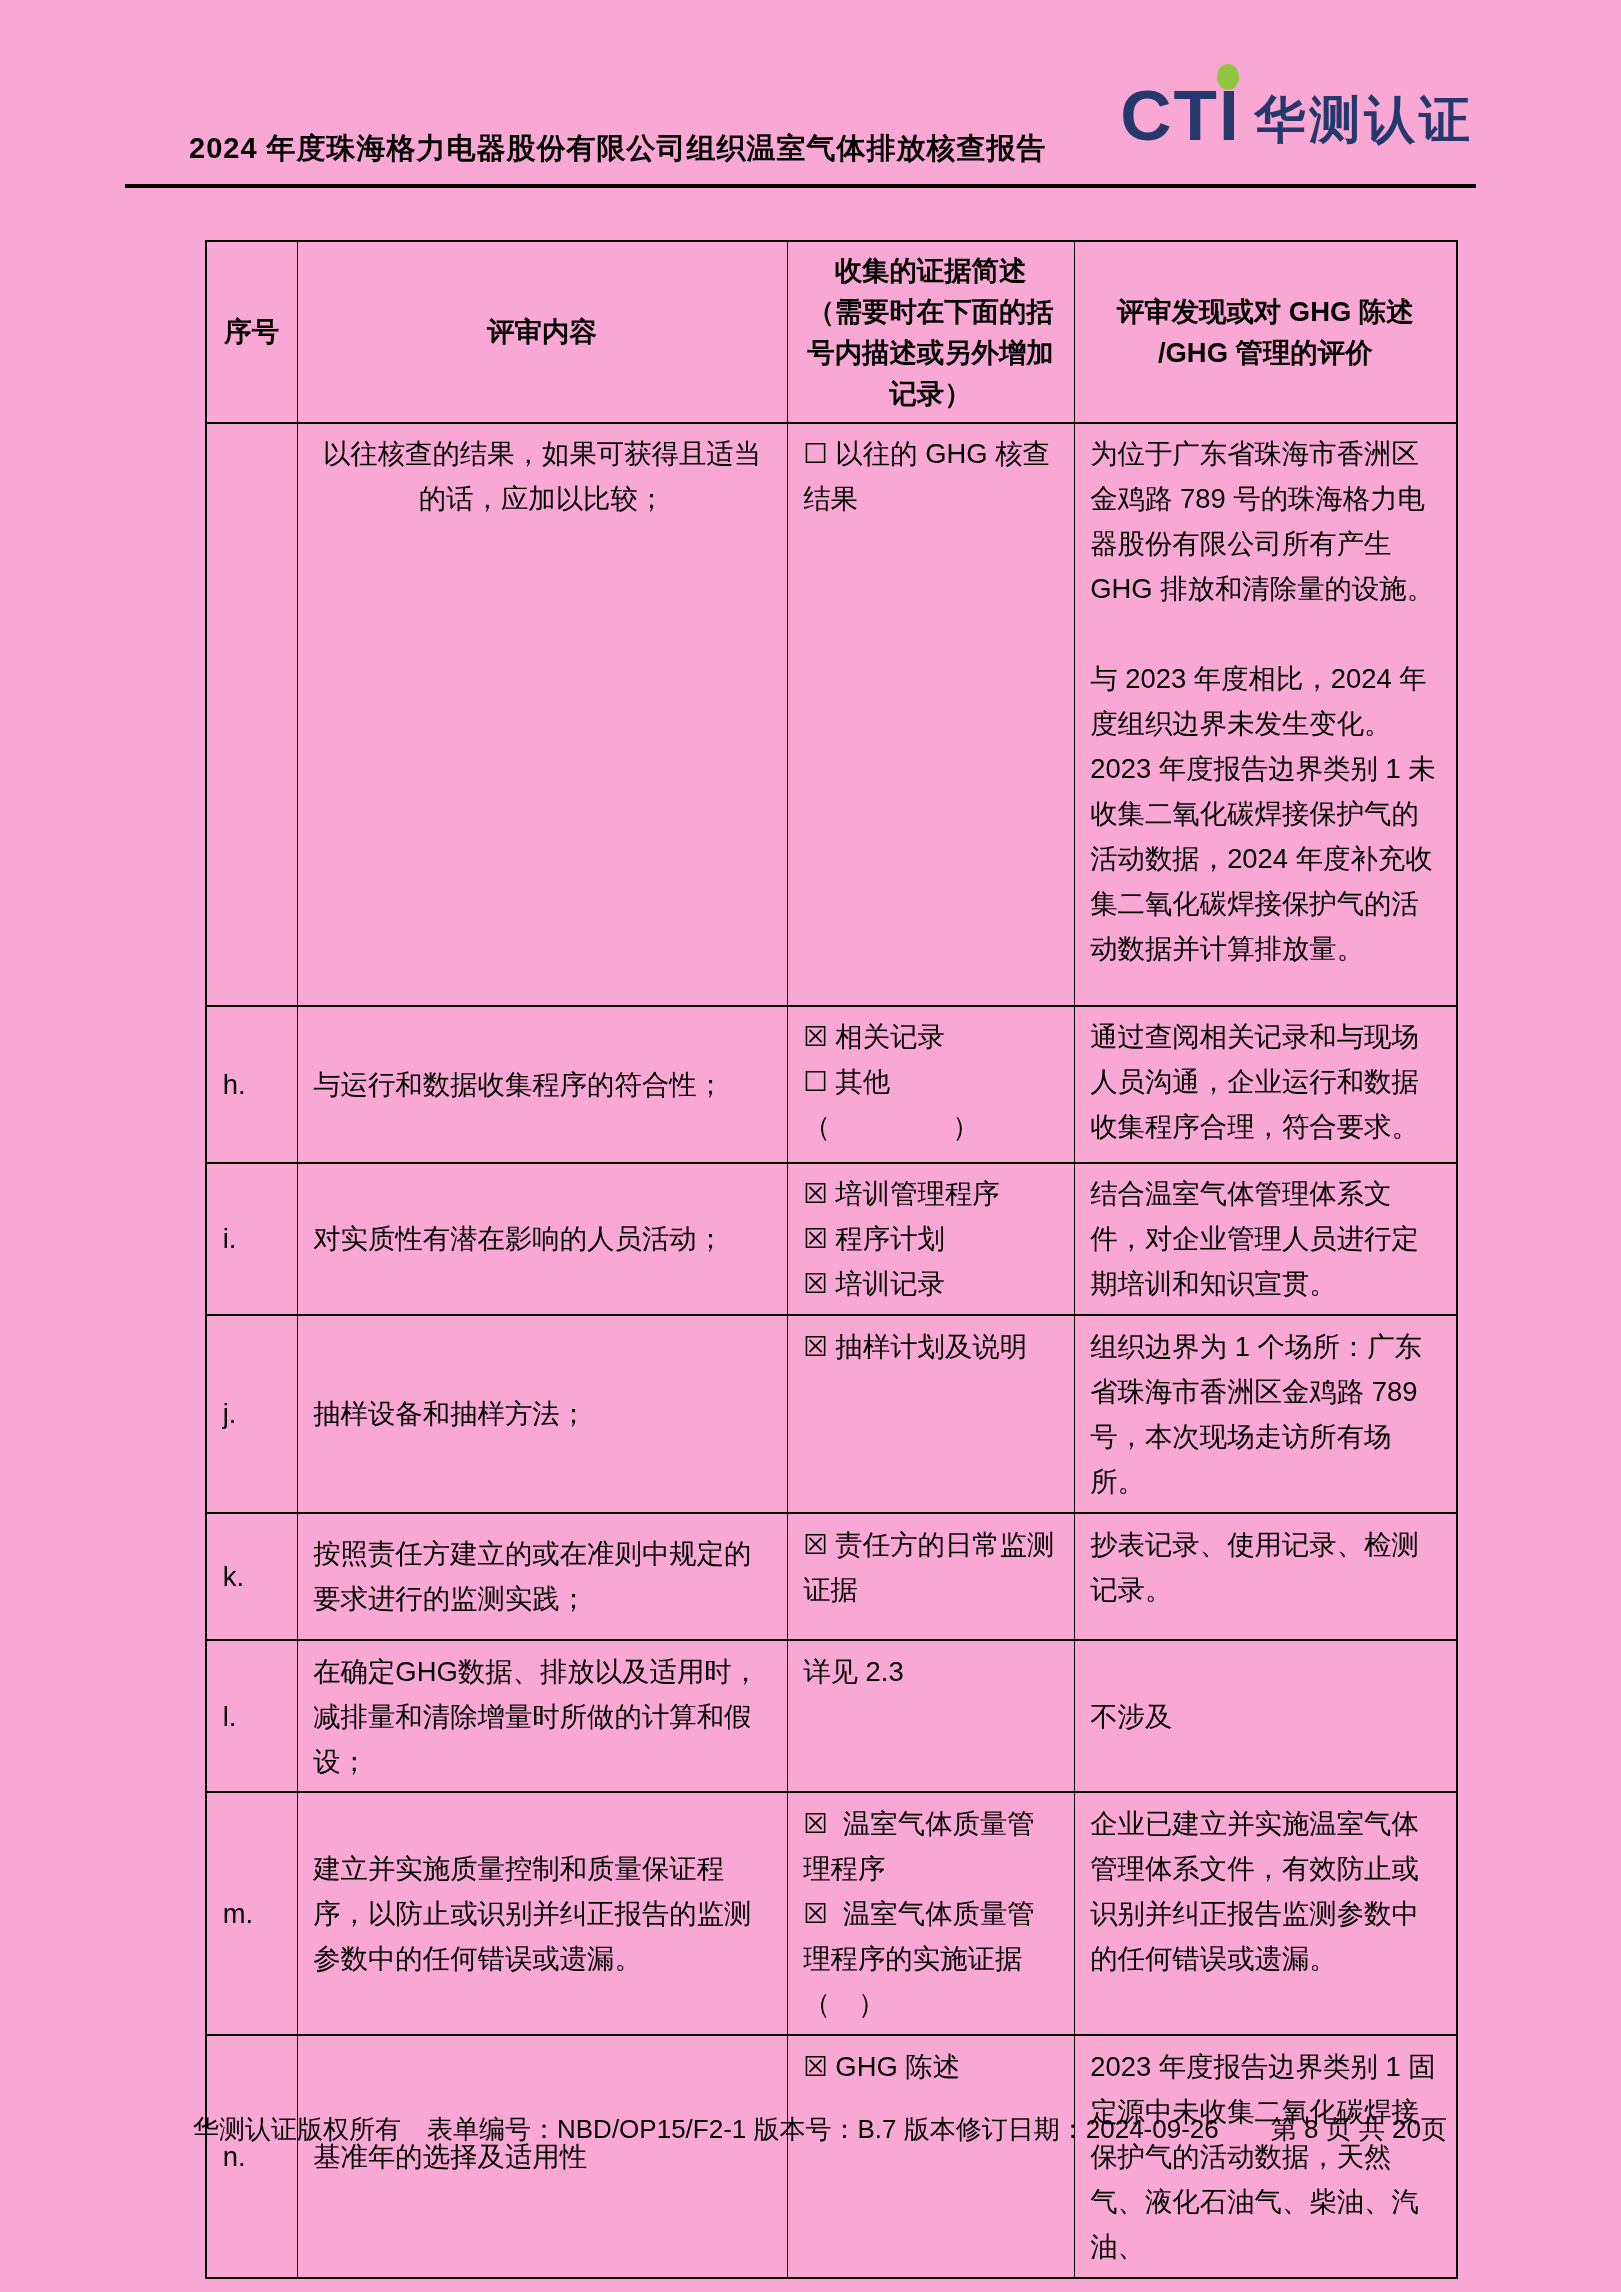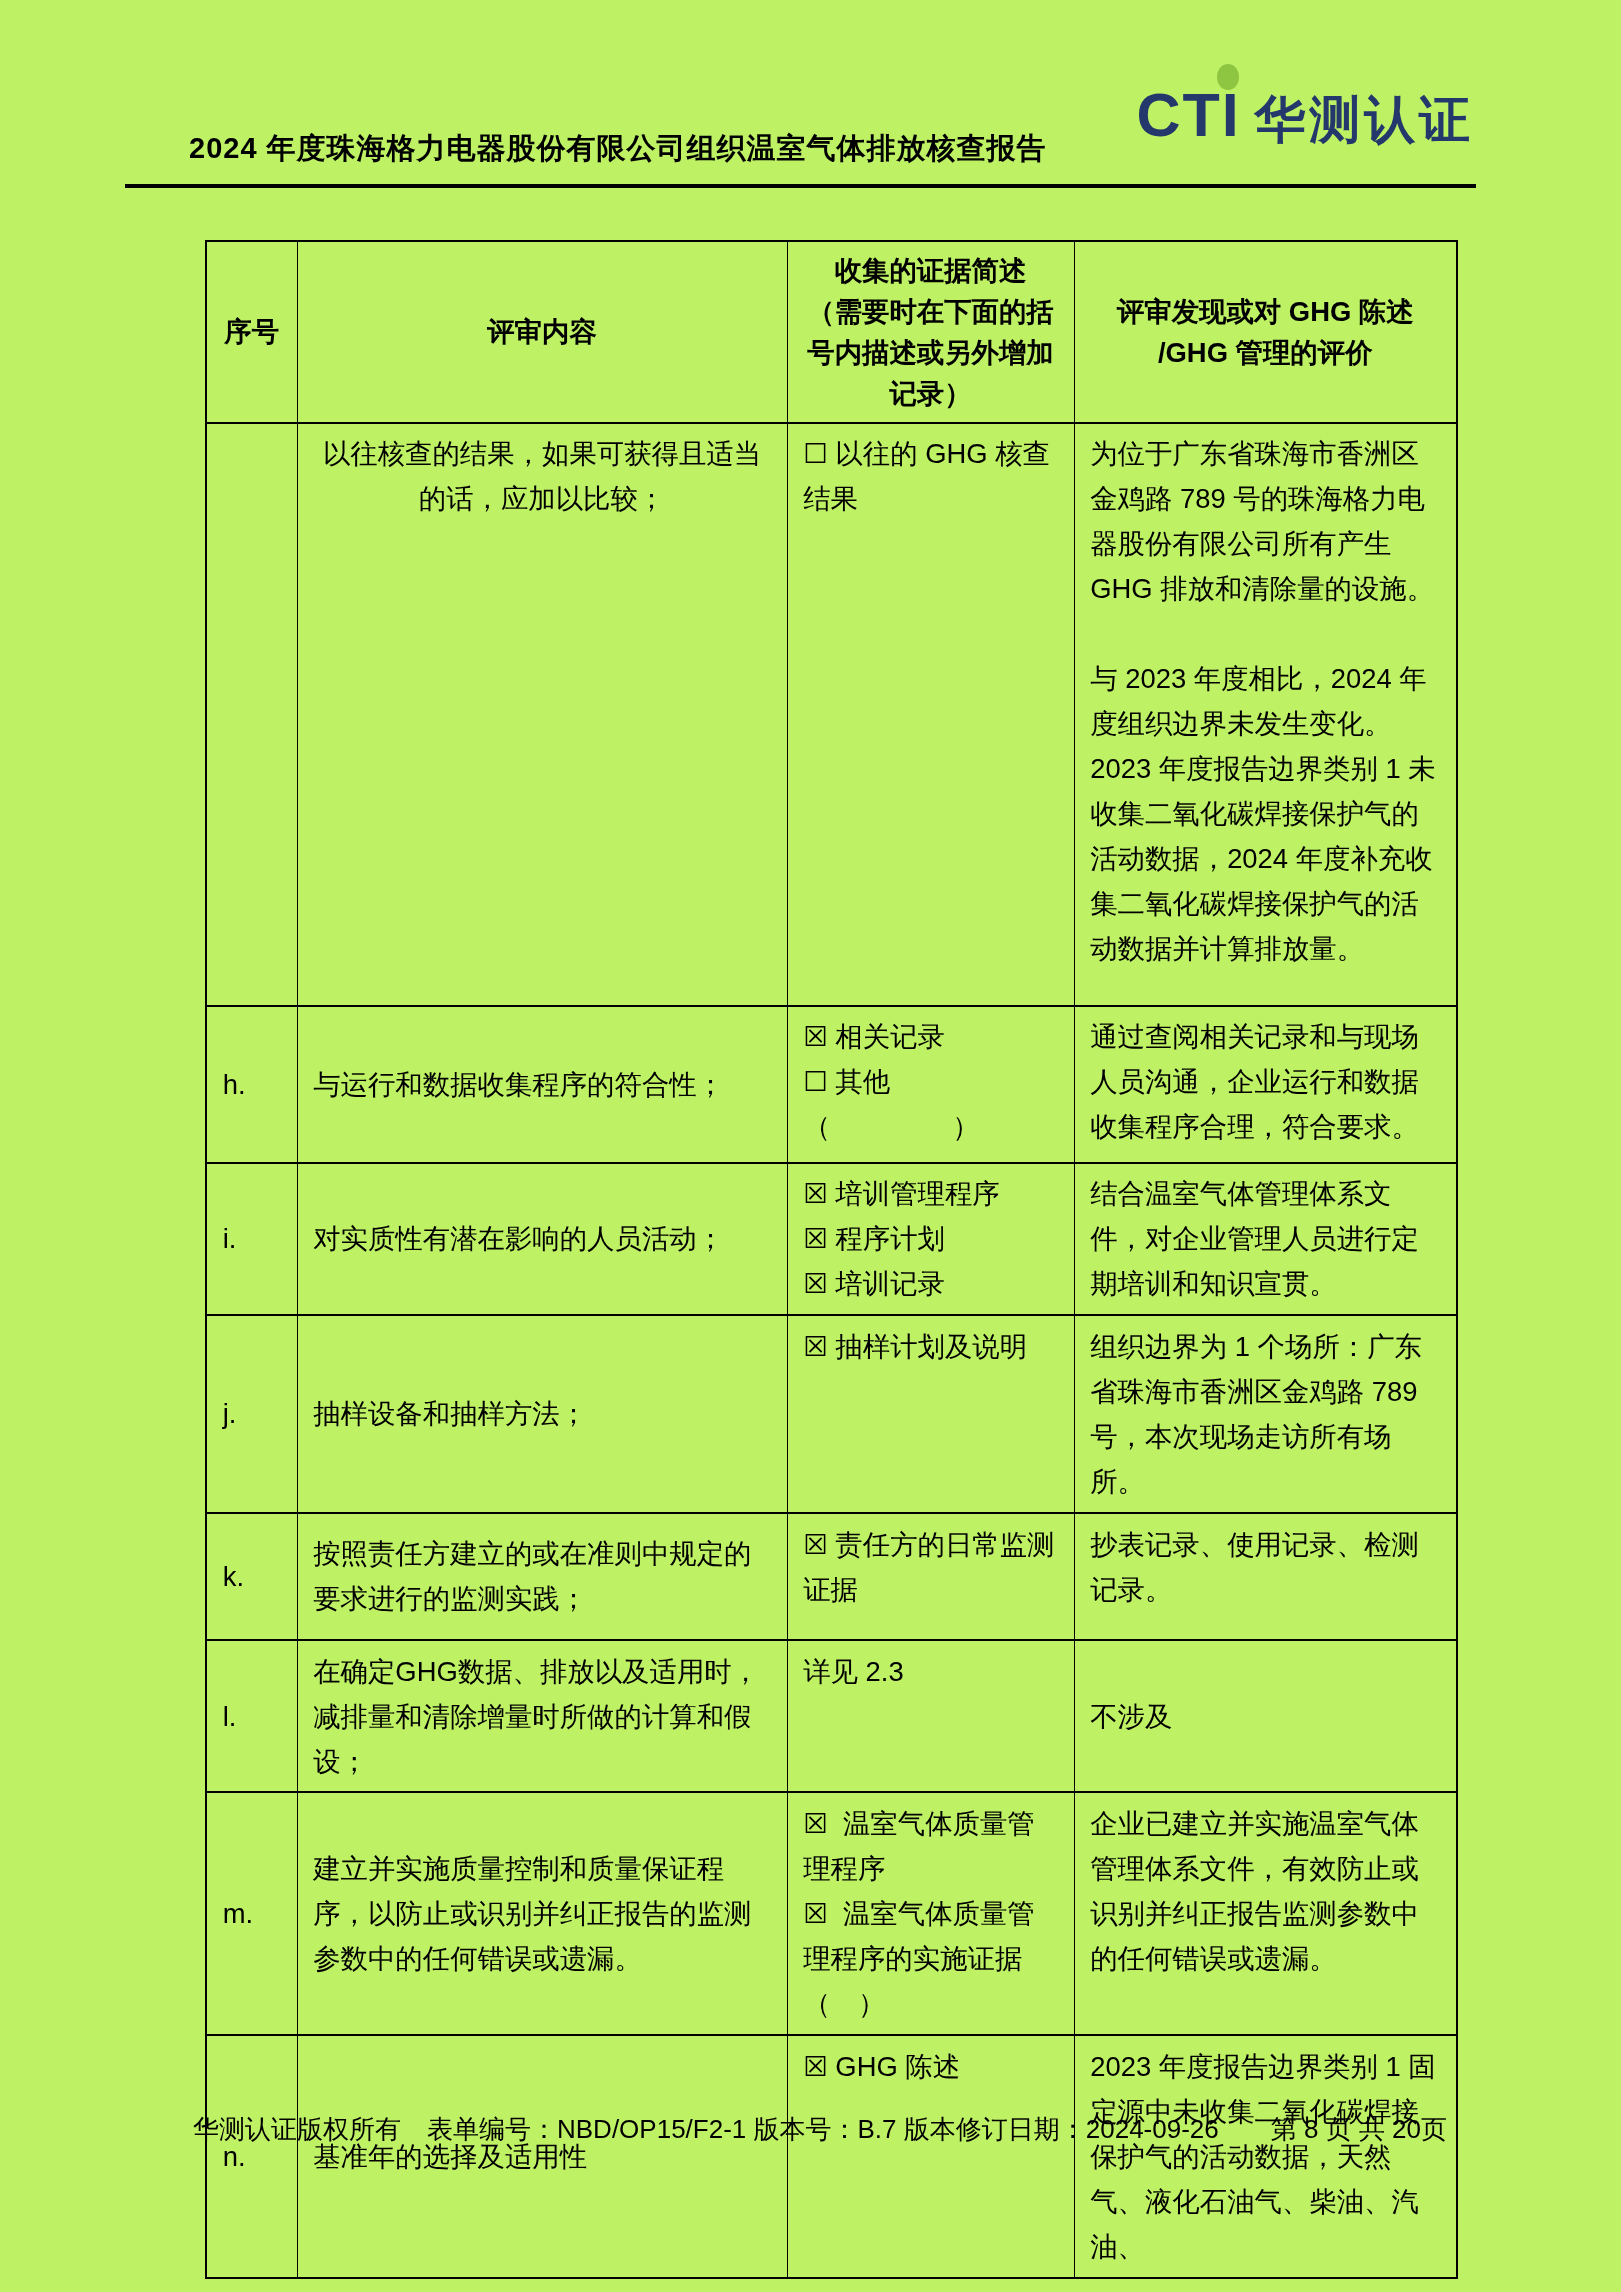--- a/index.html
+++ b/index.html
@@ -1,37 +1,37 @@
 <!DOCTYPE html>
 <html><head>
 <meta charset="utf-8">
 <style>
   html,body{margin:0;padding:0;background:#e8e8e8;}
   .page{
     position:relative;
     width:1621px;height:2293px;
-    background:#bef264;
+    background:#f9a8d4;
     margin:0 auto;
     font-family:"Liberation Sans","DejaVu Sans",sans-serif;
     color:#000;
     overflow:hidden;
   }
   
   .doc-title{
     position:absolute;left:189px;top:129px;
     font-size:29px;font-weight:bold;letter-spacing:1px;
     white-space:nowrap;
   }
   .logo{
     position:absolute;top:80px;right:147px;
     display:flex;align-items:flex-end;gap:13.7px;
   }
   .logo-cti{
     position:relative;
-    font-size:61px;line-height:71px;font-weight:bold;
+    font-size:71px;line-height:71px;font-weight:bold;
     letter-spacing:2px;
   }
   .logo-dot{
     position:absolute;
     width:21.6px;height:25.5px;border-radius:50%;
     right:2px;top:-15.7px;
   }
   .logo-brand{
     font-size:51px;line-height:59px;font-weight:bold;
     letter-spacing:3.9px;

